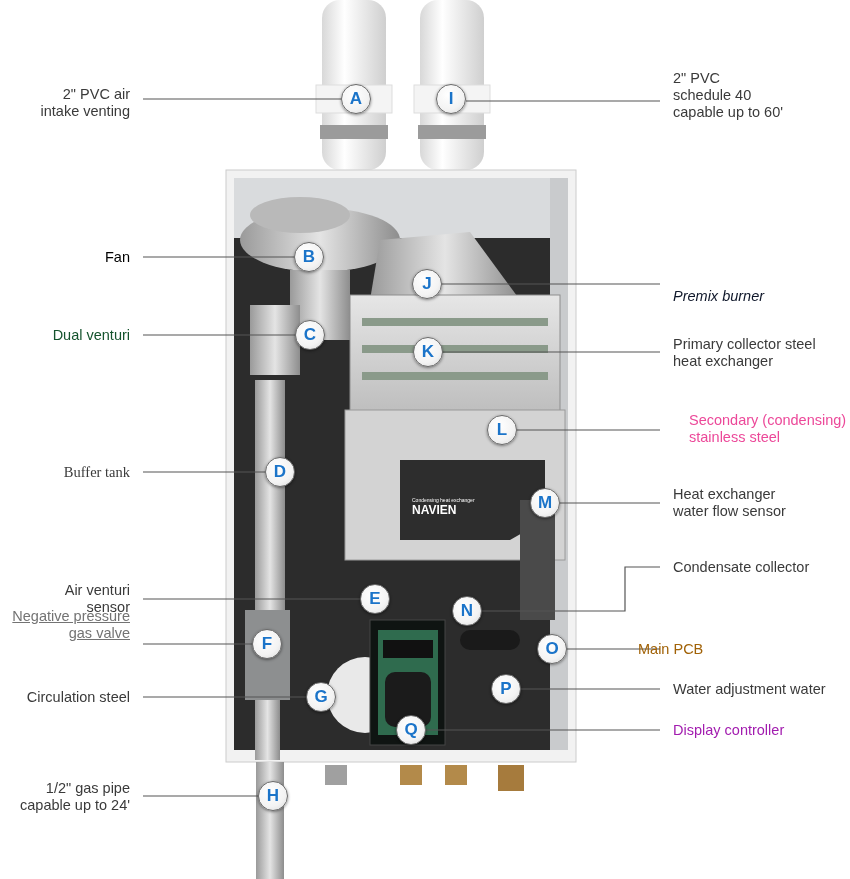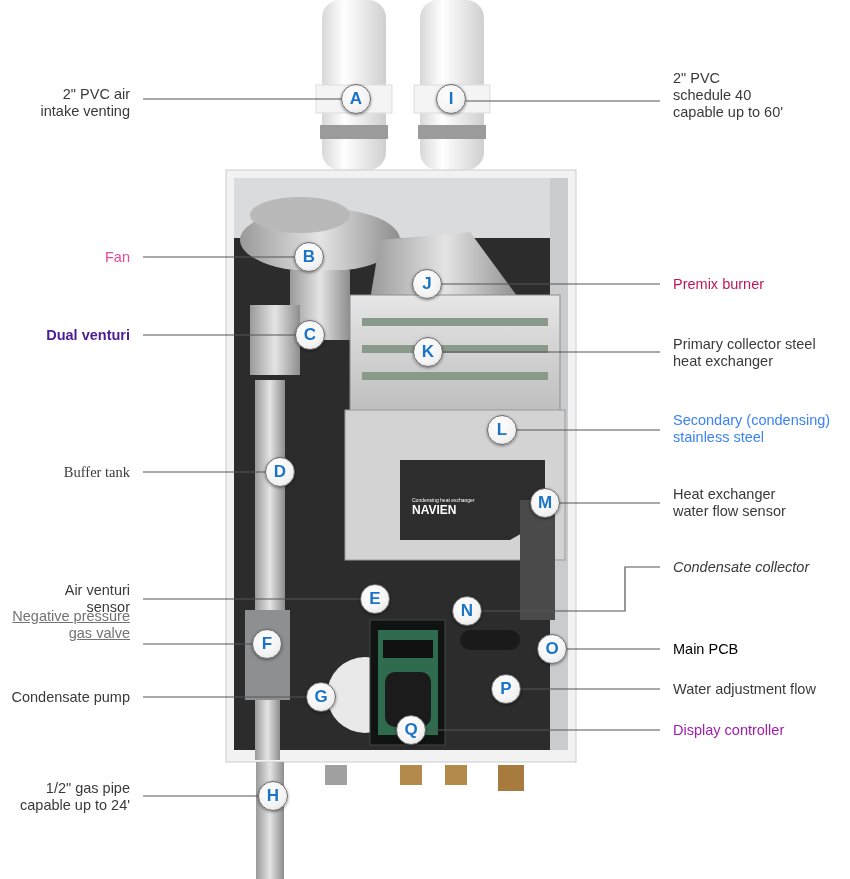--- a/index.html
+++ b/index.html
@@ -110,53 +110,53 @@
         <polyline points="567,649 660,649" fill="none" stroke="#555555" stroke-width="1.2"></polyline>
         <polyline points="521,689 660,689" fill="none" stroke="#555555" stroke-width="1.2"></polyline>
         <polyline points="426,730 660,730" fill="none" stroke="#555555" stroke-width="1.2"></polyline>
       </g>
   </svg>
   <div id="callouts">
       <div class="marker" style="left: 341px; top: 84px; color: rgb(27, 116, 201);">A</div>
       <div class="label left" style="top: 86px; color: rgb(58, 58, 58); right: 720px;">2" PVC air
 intake venting</div>
       <div class="marker" style="left: 294px; top: 242px; color: rgb(27, 116, 201);">B</div>
-      <div class="label left" style="top: 249px; color: #ec4899; right: 720px; margin-left: 16px;">Fan</div>
+      <div class="label left" style="top: 249px; color: #000000; right: 720px; margin-left: 16px;">Fan</div>
       <div class="marker" style="left: 295px; top: 320px; color: rgb(27, 116, 201);">C</div>
-      <div class="label left" style="top: 327px; color: #4c1d95; right: 720px; font-weight: bold;">Dual venturi</div>
+      <div class="label left" style="top: 327px; color: #14532d; right: 720px;">Dual venturi</div>
       <div class="marker" style="left: 265px; top: 457px; color: rgb(27, 116, 201);">D</div>
       <div class="label left" style="top: 464px; color: rgb(58, 58, 58); right: 720px; font-family: Liberation Serif, serif;">Buffer tank</div>
       <div class="marker" style="left: 360px; top: 584px; color: rgb(27, 116, 201);">E</div>
       <div class="label left" style="top: 582px; color: rgb(58, 58, 58); right: 720px;">Air venturi
 sensor</div>
       <div class="marker" style="left: 252px; top: 629px; color: rgb(27, 116, 201);">F</div>
       <div class="label left" style="top: 608px; color: #737373; right: 720px; text-decoration: underline;">Negative pressure
 gas valve</div>
       <div class="marker" style="left: 306px; top: 682px; color: rgb(27, 116, 201);">G</div>
-      <div class="label left" style="top: 689px; color: rgb(58, 58, 58); right: 720px;">Condensate pump</div>
+      <div class="label left" style="top: 689px; color: rgb(58, 58, 58); right: 720px;">Circulation steel</div>
       <div class="marker" style="left: 258px; top: 781px; color: rgb(27, 116, 201);">H</div>
       <div class="label left" style="top: 780px; color: rgb(58, 58, 58); right: 720px;">1/2" gas pipe
 capable up to 24'</div>
       <div class="marker" style="left: 436px; top: 84px; color: rgb(27, 116, 201);">I</div>
       <div class="label right" style="top: 70px; color: rgb(58, 58, 58); left: 673px;">2" PVC
 schedule 40
 capable up to 60'</div>
       <div class="marker" style="left: 412px; top: 269px; color: rgb(27, 116, 201);">J</div>
-      <div class="label right" style="top: 276px; color: #be185d; left: 673px;">Premix burner</div>
+      <div class="label right" style="top: 288px; color: #0f172a; left: 673px; font-style: italic;">Premix burner</div>
       <div class="marker" style="left: 413px; top: 337px; color: rgb(27, 116, 201);">K</div>
       <div class="label right" style="top: 336px; color: rgb(58, 58, 58); left: 673px;">Primary collector steel
 heat exchanger</div>
       <div class="marker" style="left: 487px; top: 415px; color: rgb(27, 116, 201);">L</div>
-      <div class="label right" style="top: 412px; color: #3b82f6; left: 673px;">Secondary (condensing)
+      <div class="label right" style="top: 412px; color: #ec4899; left: 689px;">Secondary (condensing)
 stainless steel</div>
       <div class="marker" style="left: 530px; top: 488px; color: rgb(27, 116, 201);">M</div>
       <div class="label right" style="top: 486px; color: rgb(58, 58, 58); left: 673px;">Heat exchanger
 water flow sensor</div>
       <div class="marker" style="left: 452px; top: 596px; color: rgb(27, 116, 201);">N</div>
-      <div class="label right" style="top: 559px; color: rgb(58, 58, 58); left: 673px; font-style: italic;">Condensate collector</div>
+      <div class="label right" style="top: 559px; color: rgb(58, 58, 58); left: 673px;">Condensate collector</div>
       <div class="marker" style="left: 537px; top: 634px; color: rgb(27, 116, 201);">O</div>
-      <div class="label right" style="top: 641px; color: #000000; left: 673px;">Main PCB</div>
+      <div class="label right" style="top: 641px; color: #a16207; left: 638px;">Main PCB</div>
       <div class="marker" style="left: 491px; top: 674px; color: rgb(27, 116, 201);">P</div>
-      <div class="label right" style="top: 681px; color: rgb(58, 58, 58); left: 673px;">Water adjustment flow</div>
+      <div class="label right" style="top: 681px; color: rgb(58, 58, 58); left: 673px;">Water adjustment water</div>
       <div class="marker" style="left: 396px; top: 715px; color: rgb(27, 116, 201);">Q</div>
       <div class="label right" style="top: 722px; color: #a21caf; left: 673px;">Display controller</div>
     </div>
 </div>
 
 </body></html>

